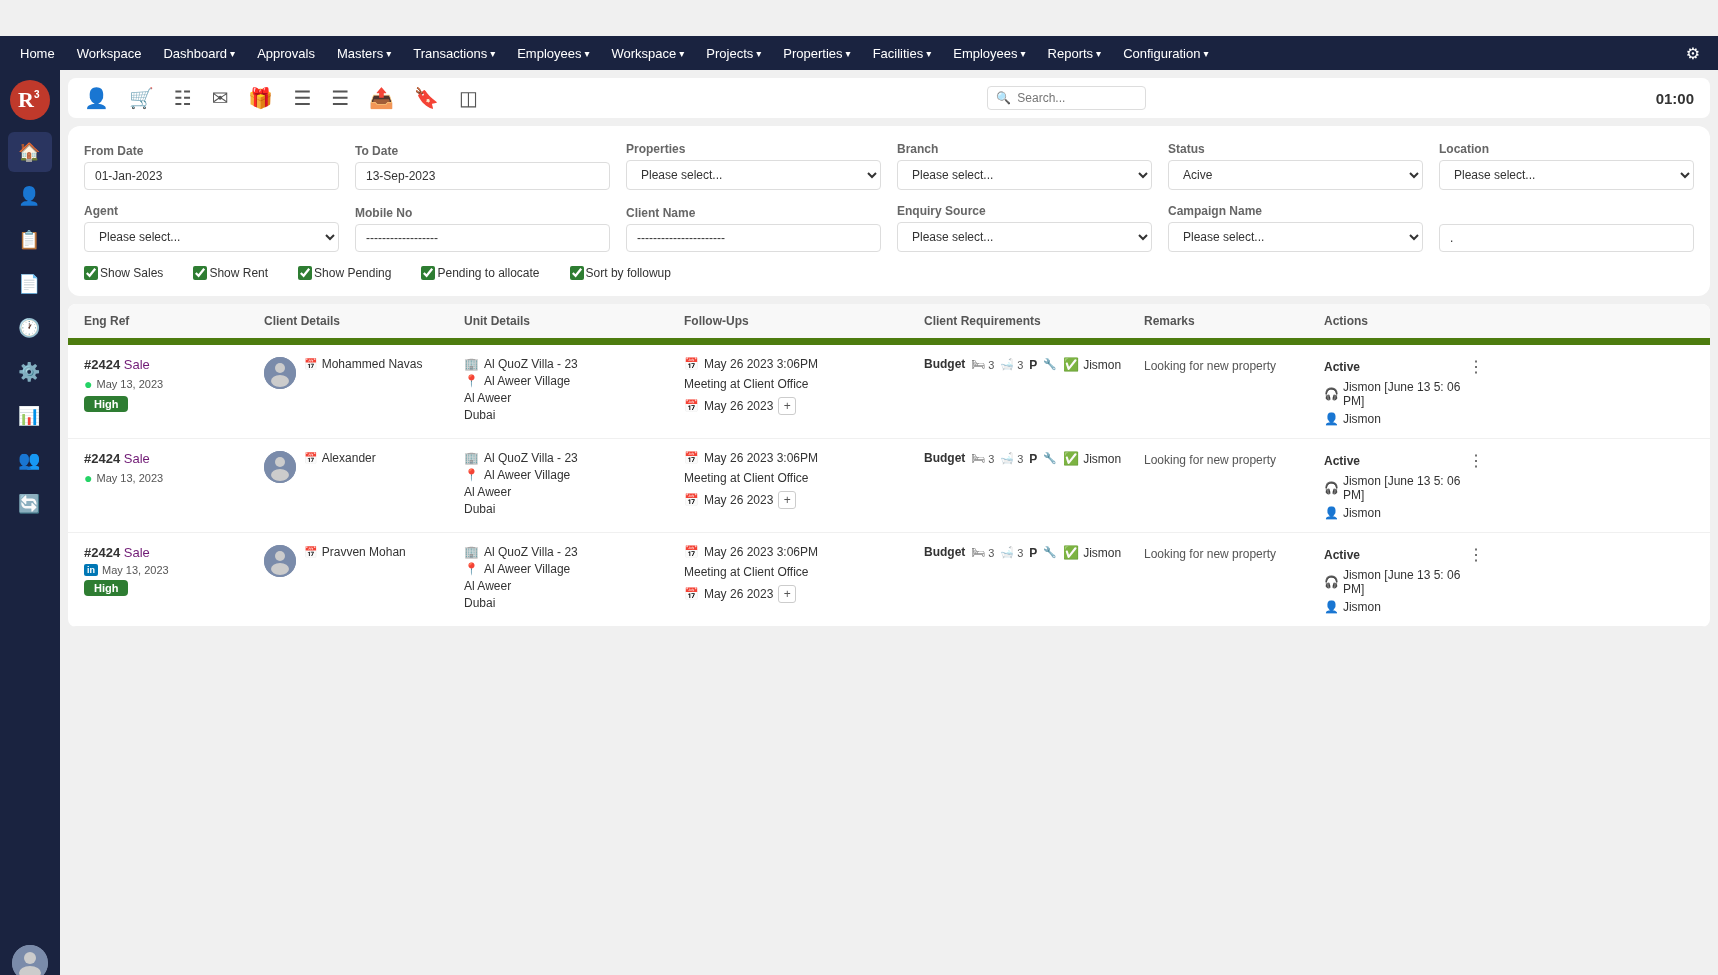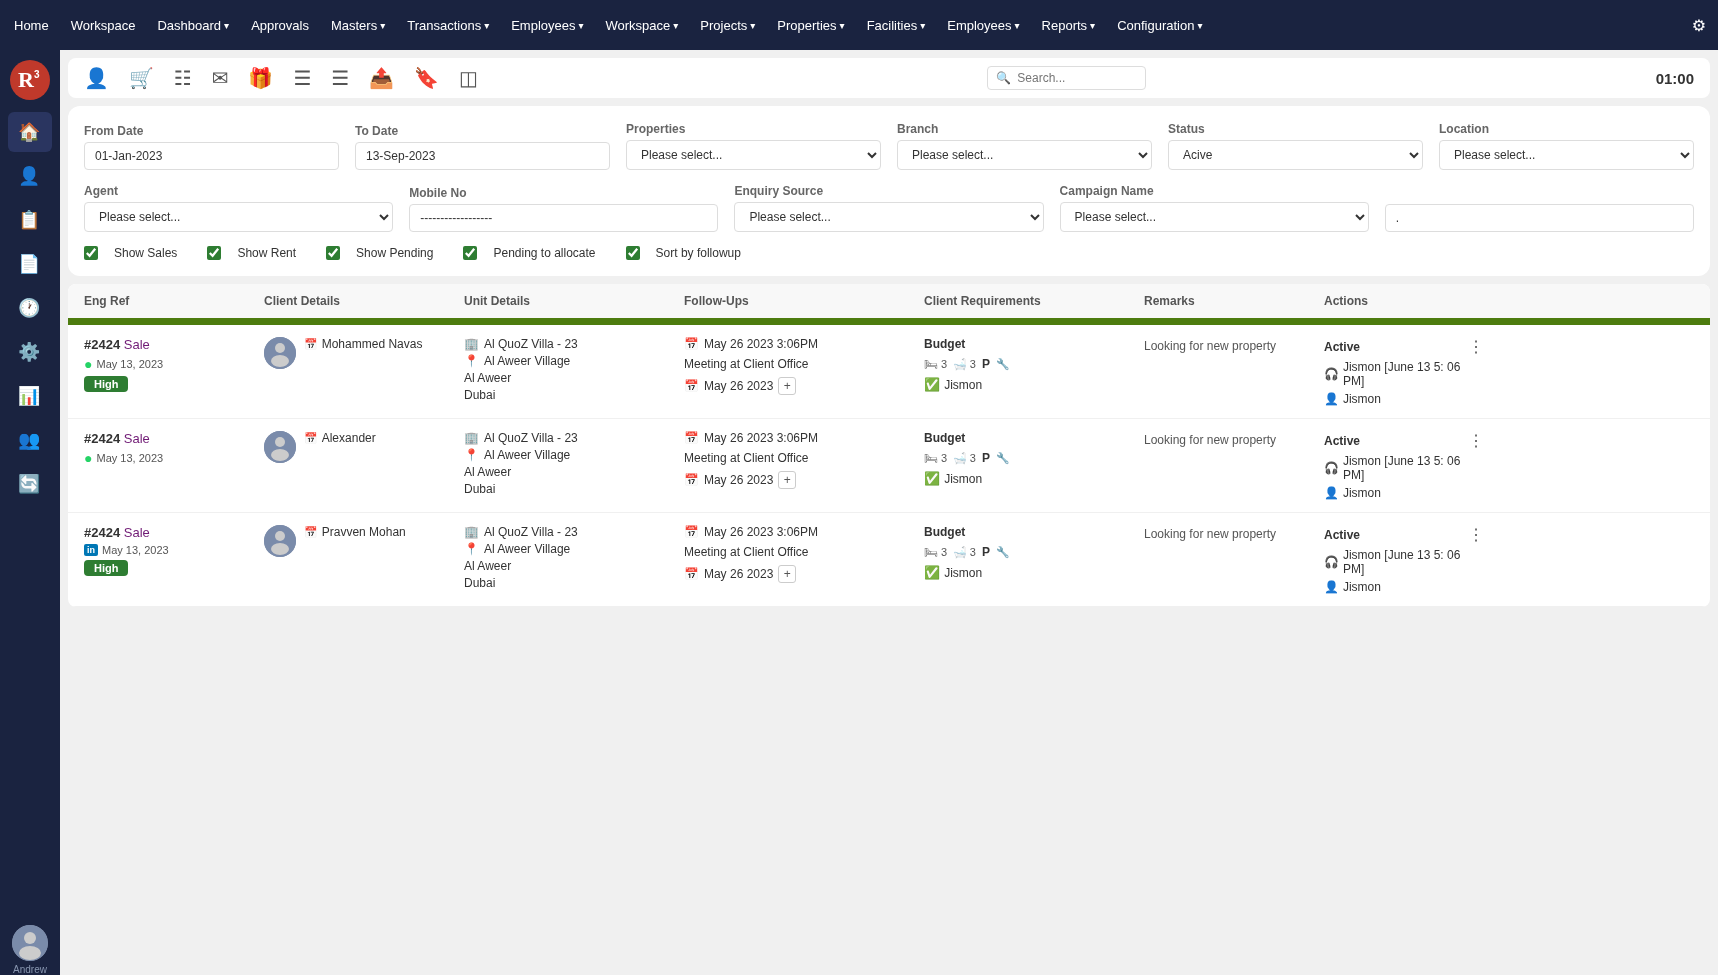--- a/index.html
+++ b/index.html
@@ -4,24 +4,25 @@
   <style>
     * { box-sizing: border-box; margin: 0; padding: 0; }
     body { font-family: Arial, sans-serif; font-size: 13px; background: #f0f0f0; color: #333; }
 
     
     .top-nav {
       background: #1a2340;
       color: #fff;
       display: flex;
       align-items: center;
-      padding: 0 12px;
-      height: 50px;
+      padding: 0 18px;
+      height: 34px;
       gap: 18px;
       font-size: 13px;
+      margin-top: 36px;
     }
     .top-nav a {
       color: #fff;
       text-decoration: none;
       white-space: nowrap;
       display: flex;
       align-items: center;
       gap: 3px;
       padding: 4px 2px;
       cursor: pointer;
@@ -143,21 +144,21 @@
       color: #333;
       background: #fff;
       outline: none;
     }
     .filter-group select { cursor: pointer; }
     .checkbox-row {
       display: flex;
       gap: 30px;
       align-items: center;
     }
-    .checkbox-item { display: flex; align-items: center; gap: 16px; cursor: pointer; font-size: 12px; }
+    .checkbox-item { display: flex; align-items: center; gap: 2px; cursor: pointer; font-size: 12px; }
     .checkbox-item input[type="checkbox"] { accent-color: #2e7d32; width: 14px; height: 14px; cursor: pointer; }
 
     
     .data-panel {
       background: #fff;
       border-radius: 8px;
       padding: 0;
       overflow: hidden;
     }
     .data-table-header {
@@ -216,21 +217,21 @@
     
     .followup-cell { display: flex; flex-direction: column; gap: 6px; font-size: 12px; }
     .followup-date { display: flex; align-items: center; gap: 5px; }
     .followup-plus {
       display: inline-flex; align-items: center; justify-content: center;
       width: 18px; height: 18px; border: 1px solid #ccc; border-radius: 3px;
       font-size: 12px; cursor: pointer; color: #555;
     }
 
     
-    .req-cell { display: flex; flex-direction: column; gap: 6px; font-size: 12px; }
+    .req-cell { display: flex; flex-direction: row; gap: 6px; font-size: 12px; }
     .req-budget { font-weight: 600; }
     .req-icons { display: flex; align-items: center; gap: 6px; }
     .req-icon { display: flex; align-items: center; gap: 3px; font-size: 11px; color: #555; }
     .check-name { display: flex; align-items: center; gap: 4px; }
     .check-icon { color: #2e7d32; font-size: 13px; }
 
     
     .actions-cell { display: flex; flex-direction: column; gap: 4px; font-size: 12px; }
     .action-status { font-weight: 600; color: #333; }
     .action-line { display: flex; align-items: center; gap: 4px; }
@@ -390,20 +391,24 @@
           <label>Agent</label>
           <select>
             <option>Please select...</option>
           </select>
         </div>
         <div class="filter-group">
           <label>Mobile No</label>
           <input type="text" value="------------------" style="">
         </div>
         <div class="filter-group">
+          <label>Client Name</label>
+          <input type="text" value="----------------------" style="">
+        </div>
+        <div class="filter-group">
           <label>Enquiry Source</label>
           <select>
             <option>Please select...</option>
           </select>
         </div>
         <div class="filter-group">
           <label>Campaign Name</label>
           <select>
             <option>Please select...</option>
           </select>

